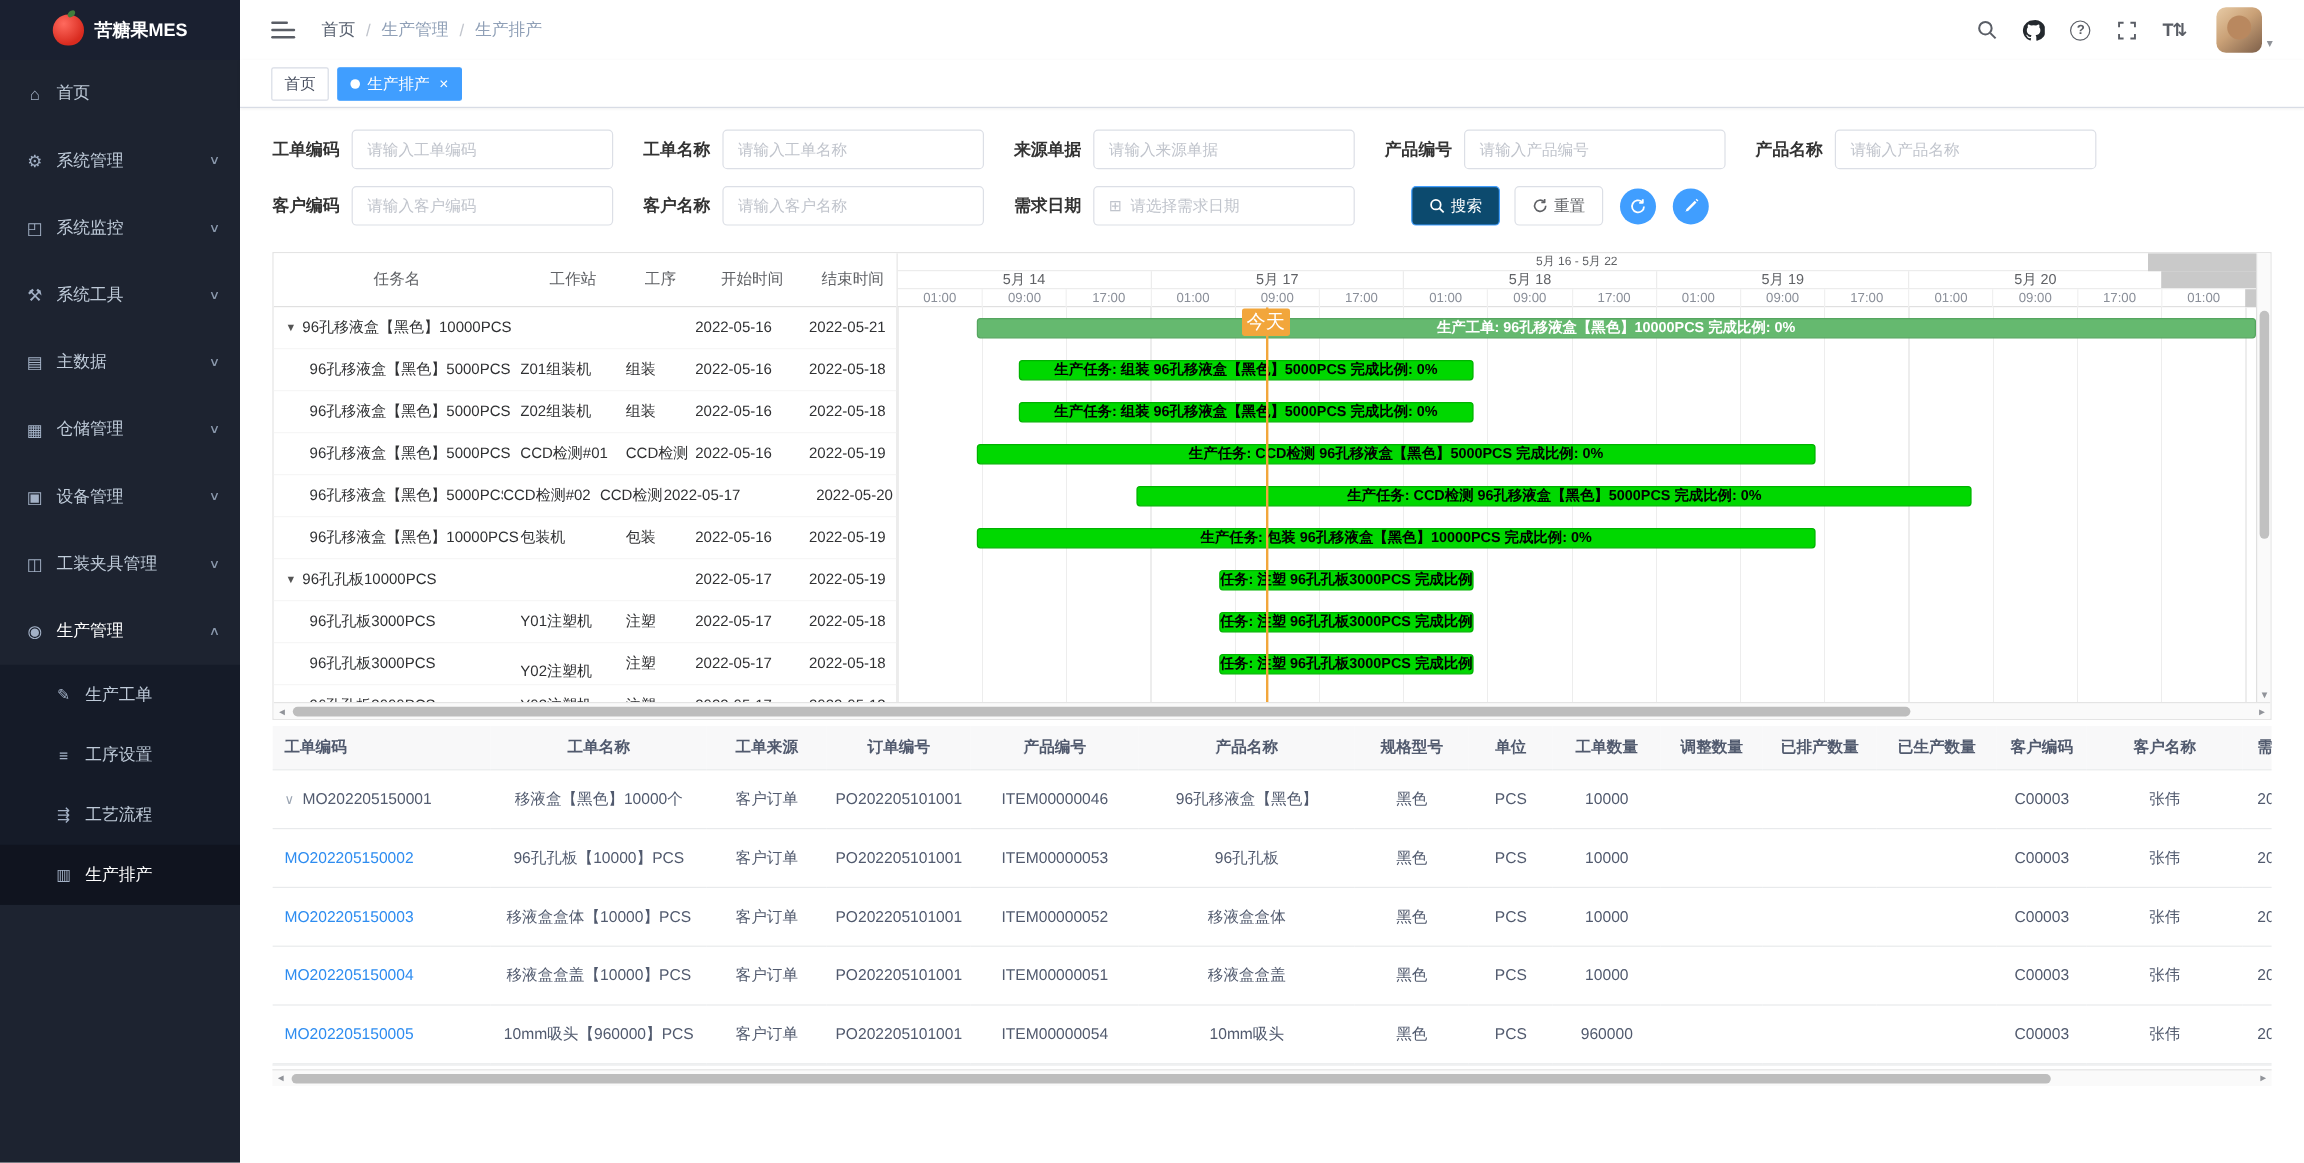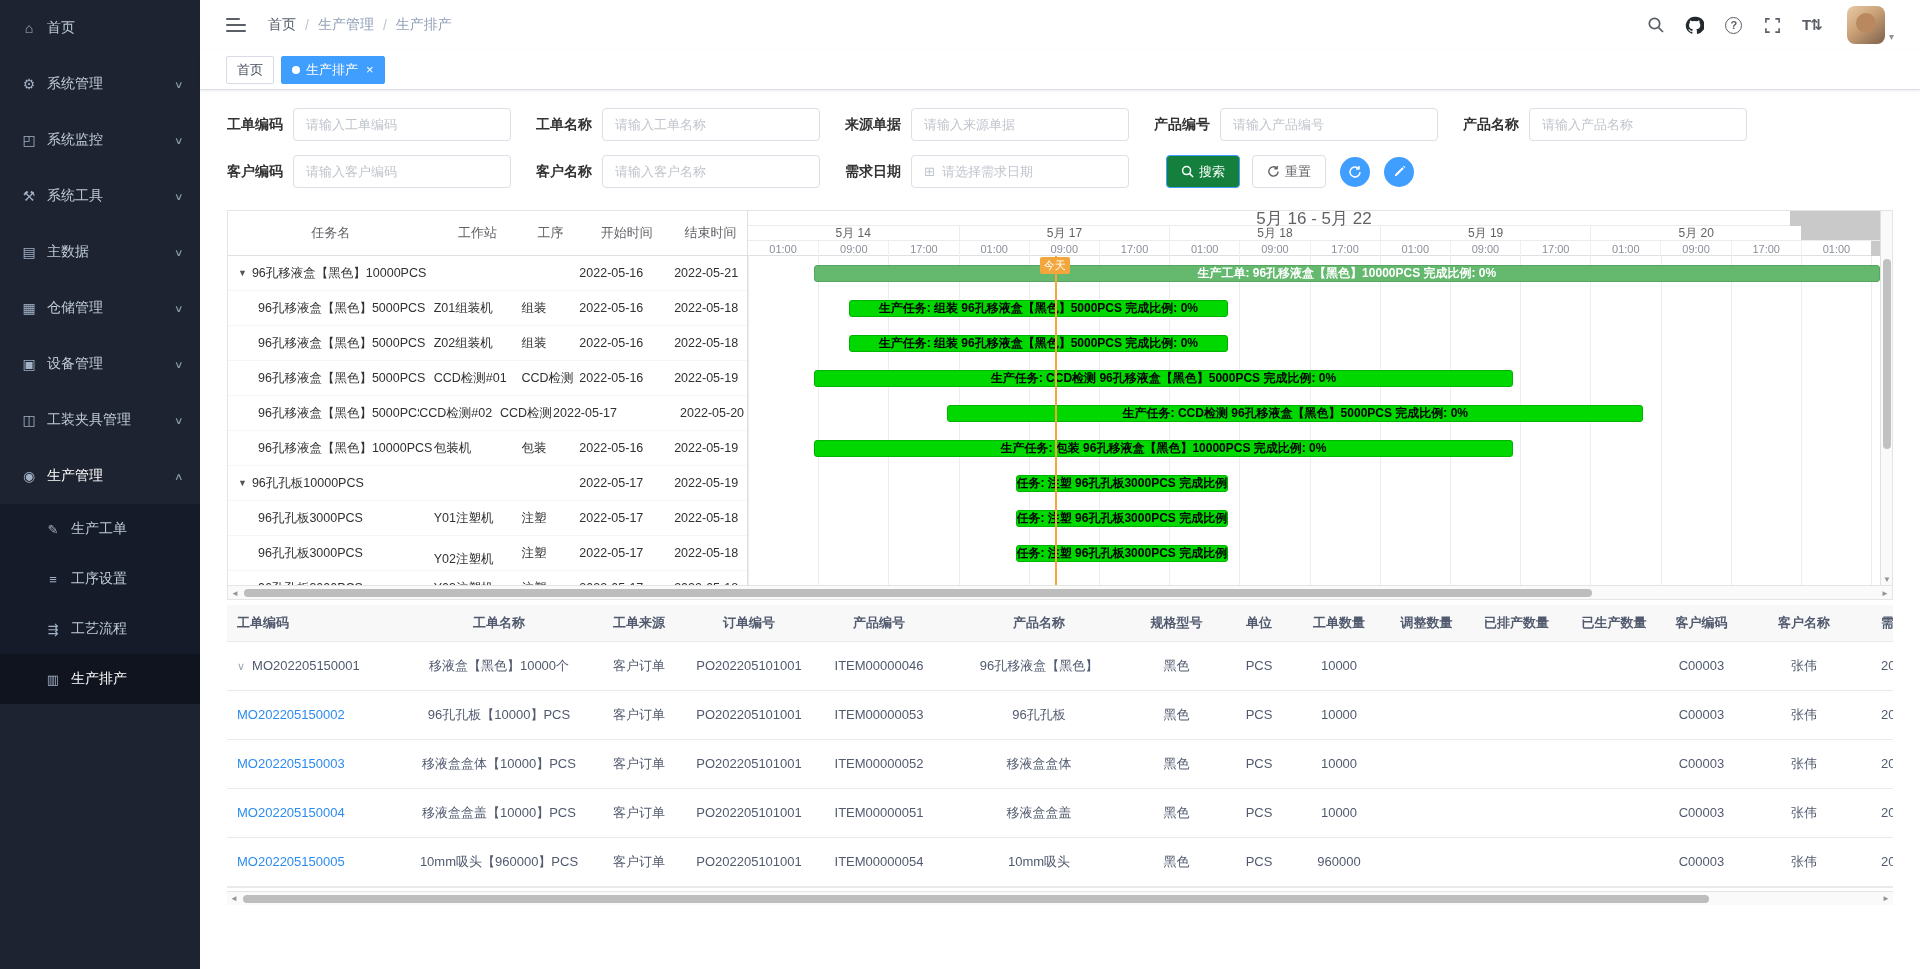--- a/index.html
+++ b/index.html
@@ -52,60 +52,60 @@
   
   .filters{padding:18px 27px 4px}
   .filter-row{display:flex;align-items:center;margin-bottom:14px}
   .fieldwrap{display:contents}
   .field{display:flex;align-items:center;margin-right:25px}
   .f-label{font-size:14px;font-weight:bold;color:#333;margin-right:10px;white-space:nowrap}
   .f-input{width:218px;height:33px;border:1px solid #dcdfe6;border-radius:4px;display:flex;align-items:center;padding:0 12px;background:#fff;gap:7px}
   .placeholder{font-size:13px;color:#c0c4cc;white-space:nowrap;overflow:hidden}
   .cal-icon{color:#c0c4cc;font-size:13px}
   .btn{height:33px;border-radius:4px;font-size:13px;display:inline-flex;align-items:center;justify-content:center;gap:5px;cursor:pointer;padding:0 14px}
-  .btn-primary{background:#15803d;color:#fff;border:1px solid #409eff;margin-left:12px}
+  .btn-primary{background:#0c4a6e;color:#fff;border:1px solid #409eff;margin-left:22px}
   .btn-plain{background:#fff;color:#606266;border:1px solid #dcdfe6;margin-left:12px}
   .circle-btn{width:30px;height:30px;border-radius:50%;background:#409eff;color:#fff;display:flex;align-items:center;justify-content:center;cursor:pointer;margin-left:14px}
 
   
   .gantt{margin:4px 27px 0;border:1px solid #e4e4e4;height:390px;display:flex;flex-direction:column;overflow:hidden}
   .gantt-top{display:flex;flex:1;min-height:0}
   .gantt-left{width:520px;min-width:520px;border-right:1px solid #e0e0e0;display:flex;flex-direction:column}
   .gl-header{height:45px;display:flex;align-items:center;border-bottom:1px solid #e0e0e0;background:#fff}
   .glh-cell{font-size:13px;color:#606266;text-align:center}
   .gl-body{flex:1;overflow:hidden}
   .gl-row{height:35px;display:flex;align-items:center;border-bottom:1px solid #f6f6f6;font-size:13px;color:#303133}
   .gl-cell{text-align:left;font-size:12.5px;white-space:nowrap;overflow:hidden}
   .gl-name{text-align:left;padding-left:30px;display:flex;align-items:center;gap:5px}
   .gl-row.group .gl-name{padding-left:10px;}
   .tri{font-size:9px;color:#555;cursor:pointer}
   .gantt-right{flex:1;min-width:0;display:flex;flex-direction:column;position:relative}
   .gr-header{height:45px;border-bottom:1px solid #e0e0e0;position:relative}
-  .gr-range{height:15px;display:flex;align-items:center;justify-content:center;font-size:17px;color:#606266;border-bottom:1px solid #ececec}
+  .gr-range{height:15px;display:flex;align-items:center;justify-content:center;font-size:10px;color:#606266;border-bottom:1px solid #ececec}
   .gr-days,.gr-hours{height:15px;display:flex;border-bottom:1px solid #ececec}
   .gr-hours{border-bottom:none}
   .day-cell{width:210.6px;min-width:210.6px;font-size:12px;color:#606266;display:flex;align-items:center;justify-content:center;border-left:1px solid #ececec}
   .day-cell:first-child{border-left:none}
   .hour-cell{width:70.2px;min-width:70.2px;font-size:11px;color:#8a8f99;display:flex;align-items:center;justify-content:center;border-left:1px solid #f0f0f0}
   .hour-cell:first-child{border-left:none}
   .hdr-gray{flex:1;background:#c9c9c9}
   .range-gray{position:absolute;right:0;top:0;width:90px;height:15px;background:#c9c9c9}
   .gr-body{flex:1;position:relative;overflow:hidden;
     background-image:
       repeating-linear-gradient(90deg,#ededed 0,#ededed 1px,transparent 1px,transparent 70.2px),
       repeating-linear-gradient(90deg,#e2e2e2 0,#e2e2e2 1px,transparent 1px,transparent 210.6px)}
   .gr-row{height:35px;position:relative}
   .bar{position:absolute;top:9px;height:17px;border-radius:3px;display:flex;align-items:center;justify-content:center;overflow:hidden;cursor:pointer}
   .bar-label{font-size:12px;font-weight:bold;white-space:nowrap;padding:0 4px}
   .bar.order{background:#65b96f;border:1px solid #55a55f}
   .bar.order .bar-label{color:#fff}
   .bar.task{background:#00d800;border:1px solid #00b300}
   .bar.task .bar-label{color:#000}
   .today-line{position:absolute;top:0;bottom:0;width:2px;background:#f2a63b;z-index:4}
-  .today-label{position:absolute;top:1px;transform:translateX(-50%);background:#f2a63b;color:#fff;font-size:11px;padding:1px 4px;border-radius:2px;z-index:5;white-space:nowrap}
+  .today-label{position:absolute;top:1px;transform:translateX(-50%);background:#f2a63b;color:#fff;font-size:16px;padding:1px 4px;border-radius:2px;z-index:5;white-space:nowrap}
   .gantt-vscroll{width:12px;min-width:12px;border-left:1px solid #e0e0e0;background:#fafafa;position:relative}
   .v-thumb{position:absolute;left:2px;width:8px;border-radius:4px;background:#c1c1c1;top:48px;height:190px;cursor:pointer}
   .v-arrow{position:absolute;bottom:1px;left:0;width:12px;text-align:center;font-size:8px;color:#909399;cursor:pointer}
   .hscroll{height:14px;background:#fafafa;border-top:1px solid #e4e4e4;position:relative}
   .h-thumb{position:absolute;top:3px;height:8px;border-radius:4px;background:#bdbdbd;cursor:pointer}
   .h-arrow{position:absolute;top:0;width:14px;height:14px;display:flex;align-items:center;justify-content:center;font-size:8px;color:#909399;cursor:pointer}
   .h-arrow.left{left:0}
   .h-arrow.right{right:0}
 
   
@@ -120,20 +120,24 @@
   .code-dark{color:#515a6e;cursor:pointer}
   .orders-hscroll{margin:3px 27px 0}
   svg{display:block}
 </style>
 </head>
 <body>
 
 <div class="page">
 
   <div class="sidebar">
+    <div class="logo">
+      <span class="logo-badge"></span>
+      <span>苦糖果MES</span>
+    </div>
     <div id="sidebar-menu">
         <div class="menu-item">
           <span class="mi-icon">⌂</span>
           <span class="mi-label">首页</span>
         </div>
         <div class="menu-item">
           <span class="mi-icon">⚙</span>
           <span class="mi-label">系统管理</span>
           <span class="mi-arrow">∨</span>
         </div>

